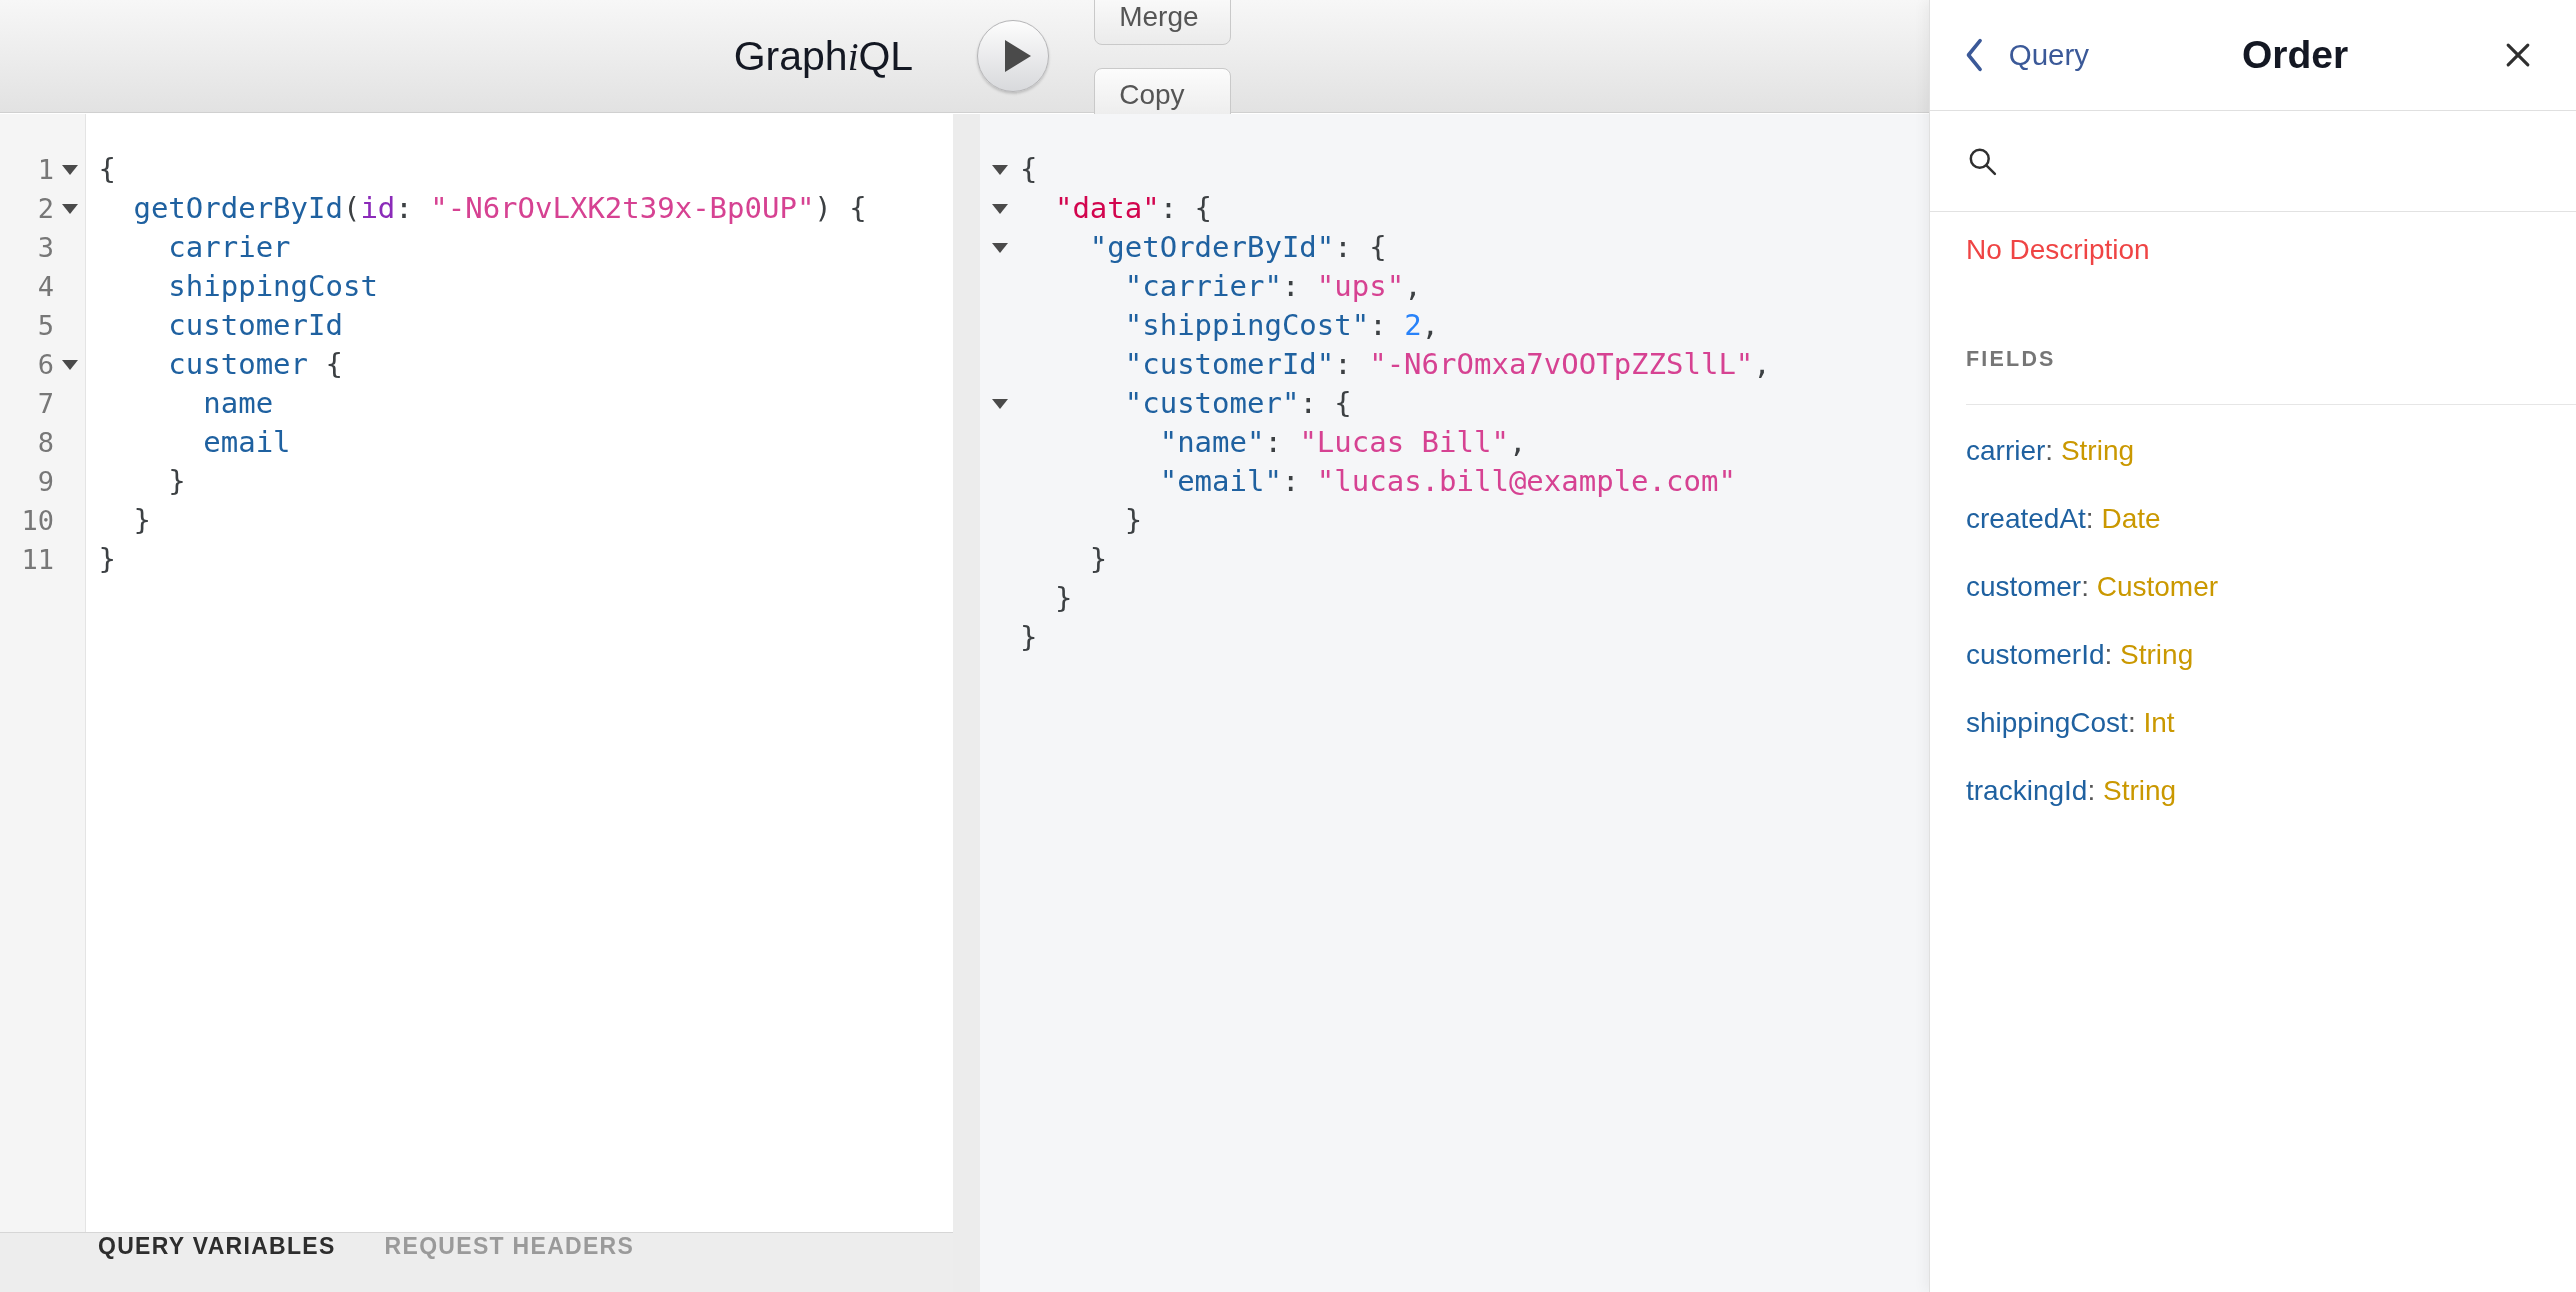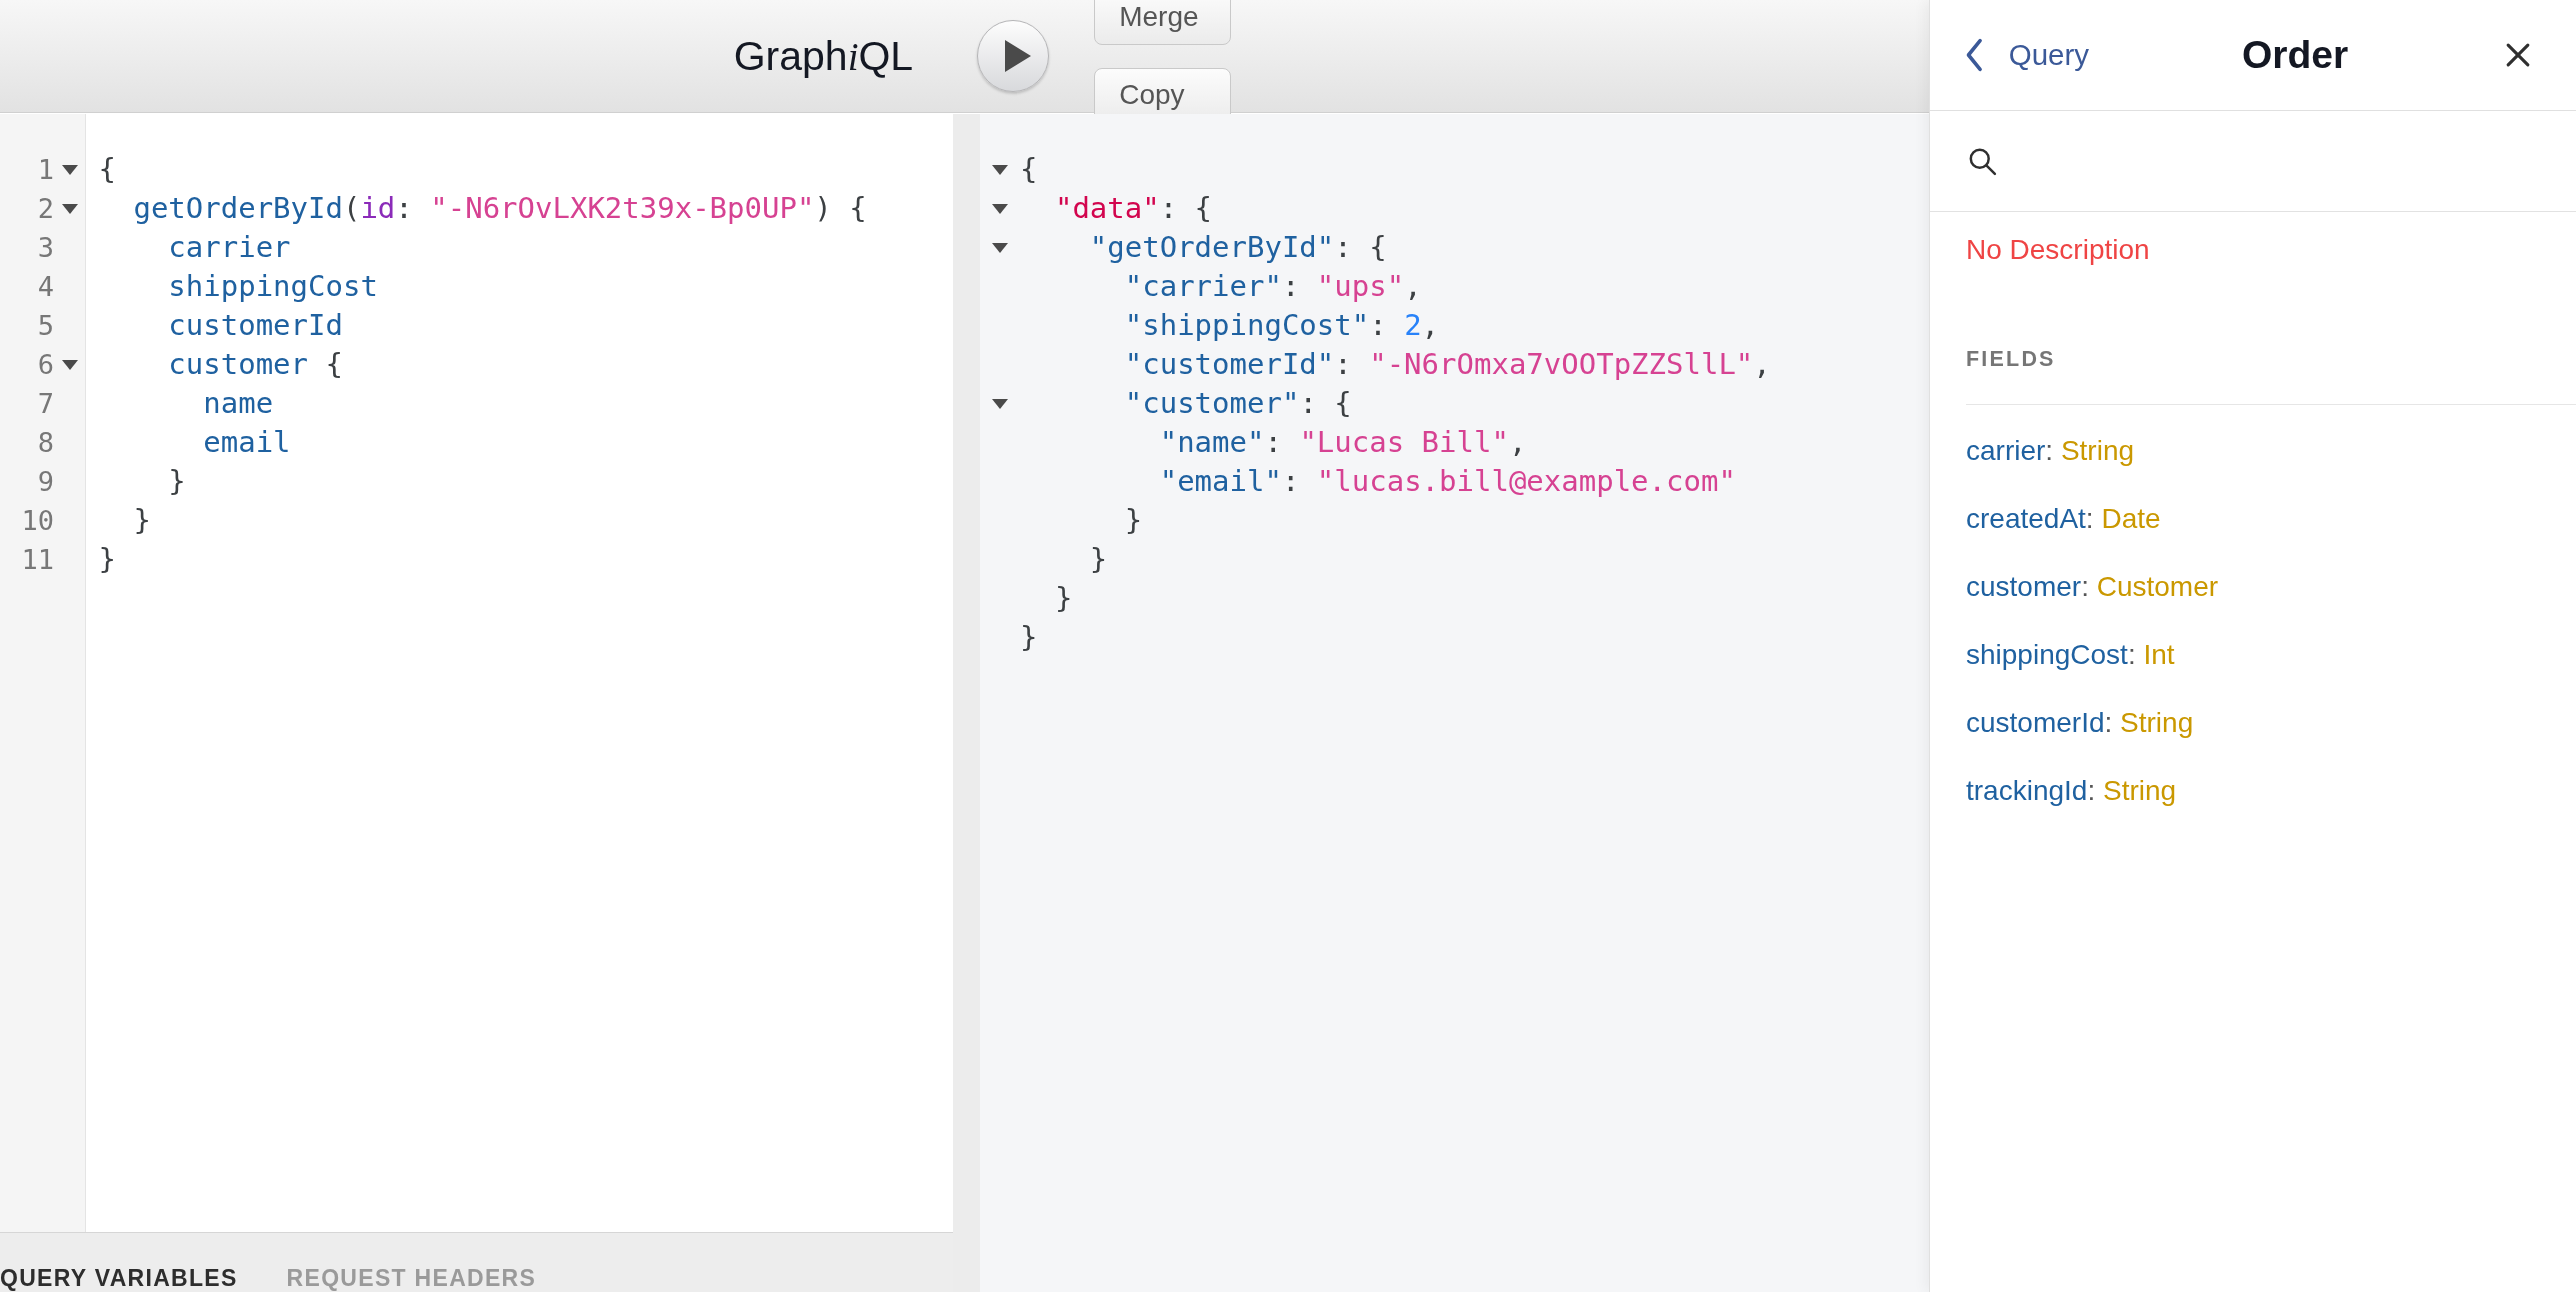--- a/index.html
+++ b/index.html
@@ -80,21 +80,21 @@
   .tok-prop { color: var(--property); margin-top: 29px; }
   .tok-attr { color: var(--attribute); }
   .tok-str  { color: var(--string); }
   .tok-kw   { color: var(--keyword); }
   .tok-num  { color: var(--number); }
 
   
   .varbar {
     position: absolute; left: 0; bottom: 0; width: 953px; height: 60px;
     background: #ededed; border-top: 1.8px solid #d6d6d6;
-    display: flex; align-items: flex-end; gap: 49px;
+    display: flex; align-items: flex-start; padding-left: 98px; gap: 49px;
   }
   .vartab { font-size: 23px; font-weight: bold; letter-spacing: 1.3px; cursor: pointer; }
   .vartab.active { color: #2d2d2d; }
   .vartab.inactive { color: #9a9a9a; }
 
   
   .doc-panel {
     position: absolute; left: 1929px; top: 0; width: 647px; height: 1292px;
     background: #fff; border-left: 1.8px solid #e0e0e0;
     box-shadow: -3.6px 0 12.5px rgba(0,0,0,0.05);
@@ -310,19 +310,19 @@
   </div>
 
   <div class="doc-body">
     <div class="doc-desc">No Description</div>
     <div class="doc-fields-header">FIELDS</div>
     <div class="doc-divider"></div>
     <div id="doc-fields">
         <div class="doc-field"><span class="field-name">carrier</span><span class="field-colon">: </span><span class="field-type">String</span></div>
         <div class="doc-field"><span class="field-name">createdAt</span><span class="field-colon">: </span><span class="field-type">Date</span></div>
         <div class="doc-field"><span class="field-name">customer</span><span class="field-colon">: </span><span class="field-type">Customer</span></div>
+        <div class="doc-field"><span class="field-name">customerId</span><span class="field-colon">: </span><span class="field-type">String</span></div>
         <div class="doc-field"><span class="field-name">shippingCost</span><span class="field-colon">: </span><span class="field-type">Int</span></div>
-        <div class="doc-field"><span class="field-name">customerId</span><span class="field-colon">: </span><span class="field-type">String</span></div>
         <div class="doc-field"><span class="field-name">trackingId</span><span class="field-colon">: </span><span class="field-type">String</span></div>
       </div>
   </div>
 </div>
 
 
 </body></html>

